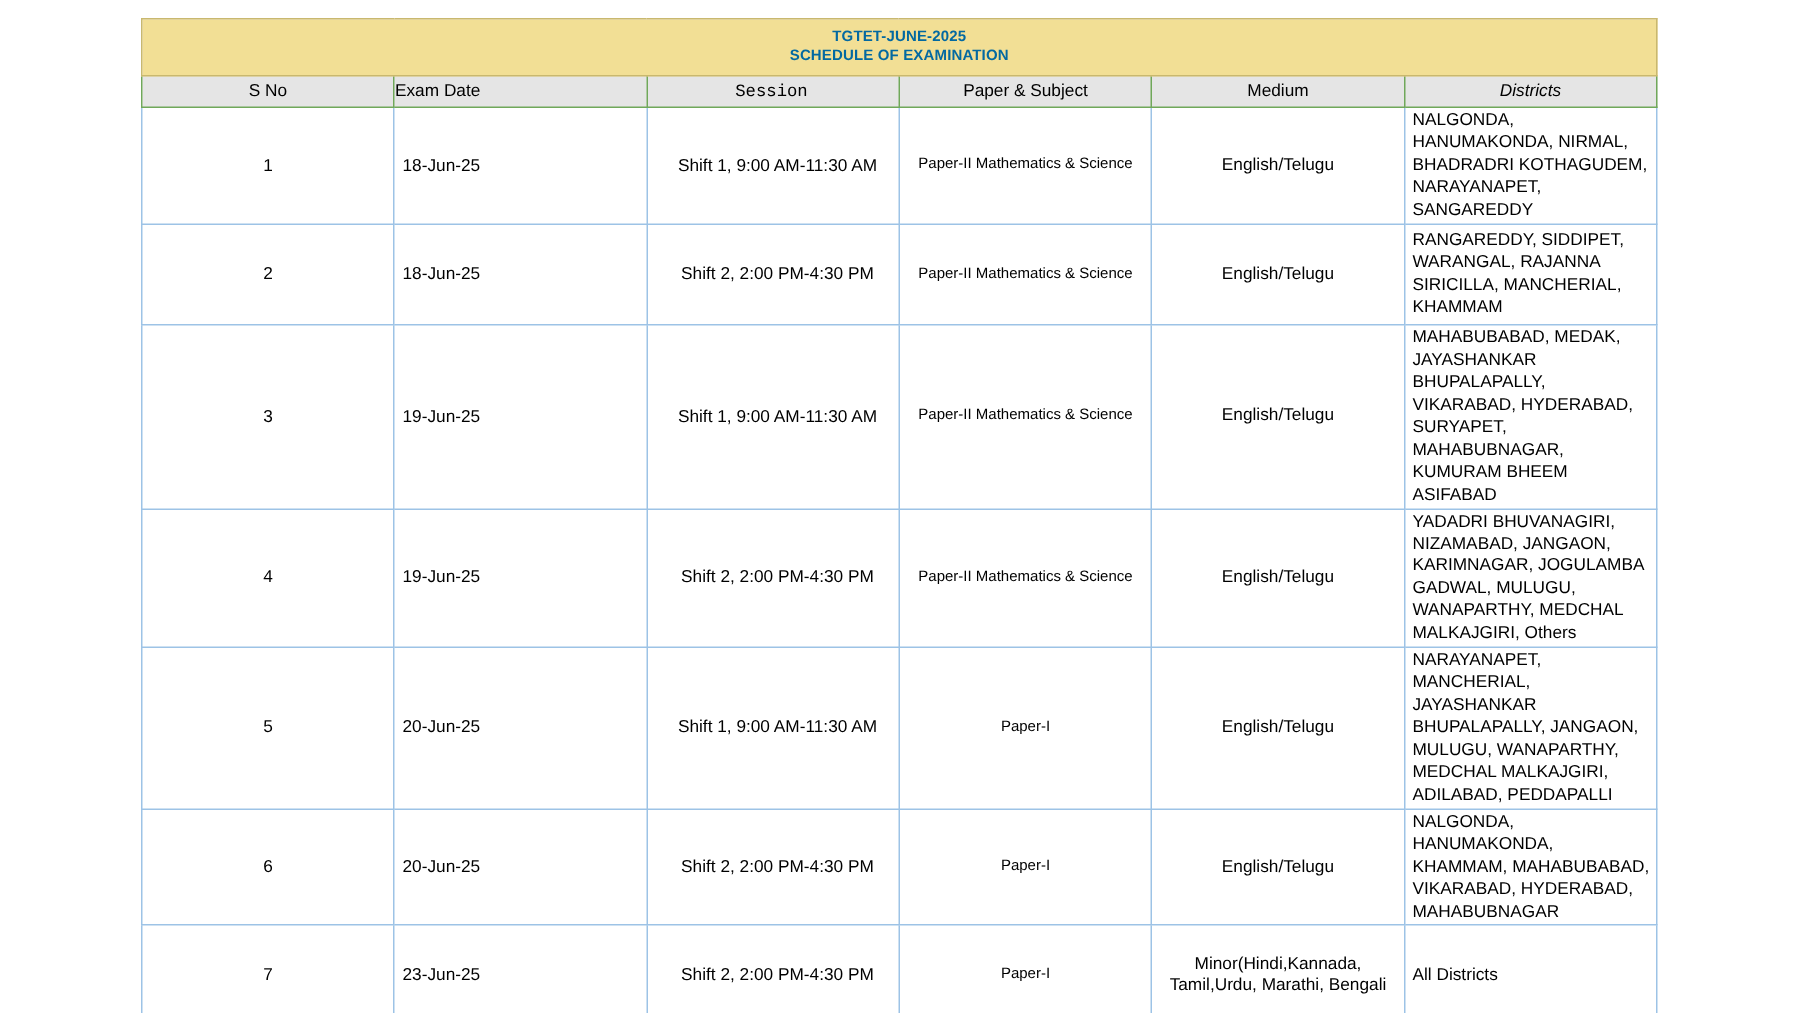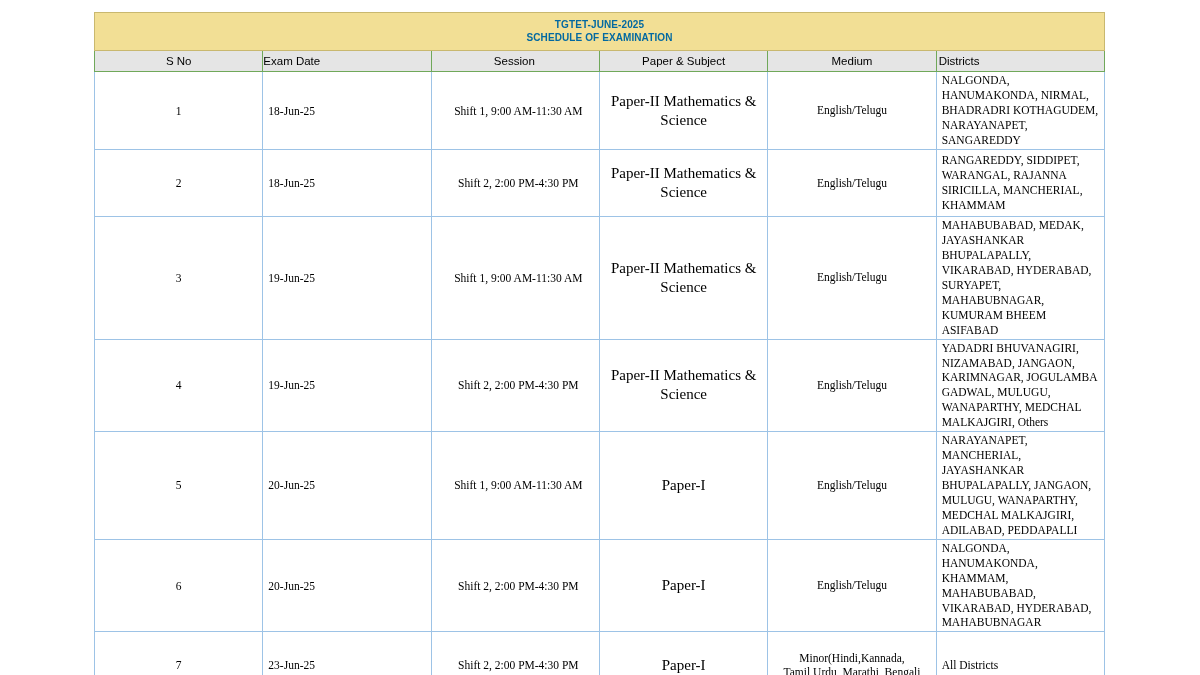--- a/index.html
+++ b/index.html
@@ -61,47 +61,47 @@
     font-size: 11.5px;
     font-weight: bold;
     height: 18px;
     padding: 1px 2px !important;
   }
 
   
   .c-sno   { width: 34px;  text-align: center; font-size: 11.5px; }
   .c-date  { width: 73px;  text-align: left;   font-size: 11.5px; padding-left: 5px !important; }
   .c-sess  { width: 157px; text-align: center;   font-size: 11.5px; padding-left: 6px !important; }
-  .c-paper { width: 160px; text-align: center; font-size: 15px; padding: 1px 3px !important; }
+  .c-paper { width: 160px; text-align: center; font-size: 10px; padding: 1px 3px !important; }
   .c-med   { width: 155px; text-align: center; font-size: 11.5px; padding: 18px 3px !important; }
   .c-dist  { text-align: left; font-size: 11.5px; padding: 1px 4px 1px 5px !important; line-height: 1.30; }
 
   .c-paper, .c-med { line-height: 1.28; }
 
-  tr.row td { height: 30px; font-family: Liberation Serif, serif; }
+  tr.row td { height: 30px; }
 </style>
 </head>
 <body>
 
 <div id="sheet">
   <table class="schedule">
     <tbody>
       <tr>
         <td class="title-cell" colspan="6">
           <span class="title-line">TGTET-JUNE-2025</span>
           <span class="title-line">SCHEDULE OF EXAMINATION</span>
         </td>
       </tr>
       <tr class="hdr">
         <td class="c-sno">S No</td>
         <td class="c-date" style="text-align:left;padding-left:0 !important;">Exam Date</td>
-        <td class="c-sess" style="text-align:center;padding-left:0 !important;">Session</td>
+        <td class="c-sess" style="text-align:center;padding-left:0 !important;font-family:Liberation Mono, monospace;">Session</td>
         <td class="c-paper">Paper &amp; Subject</td>
         <td class="c-med">Medium</td>
-        <td class="c-dist" style="text-align:left;">Districts</td>
+        <td class="c-dist" style="text-align:center;font-style:italic;">Districts</td>
       </tr>
 
     <tr class="row">
           <td class="c-sno">1</td>
           <td class="c-date">18-Jun-25</td>
           <td class="c-sess">Shift 1, 9:00 AM-11:30 AM</td>
           <td class="c-paper">Paper-II Mathematics &amp; Science</td>
           <td class="c-med">English/Telugu</td>
           <td class="c-dist">NALGONDA, HANUMAKONDA, NIRMAL, BHADRADRI KOTHAGUDEM, NARAYANAPET, SANGAREDDY</td>
         </tr>

